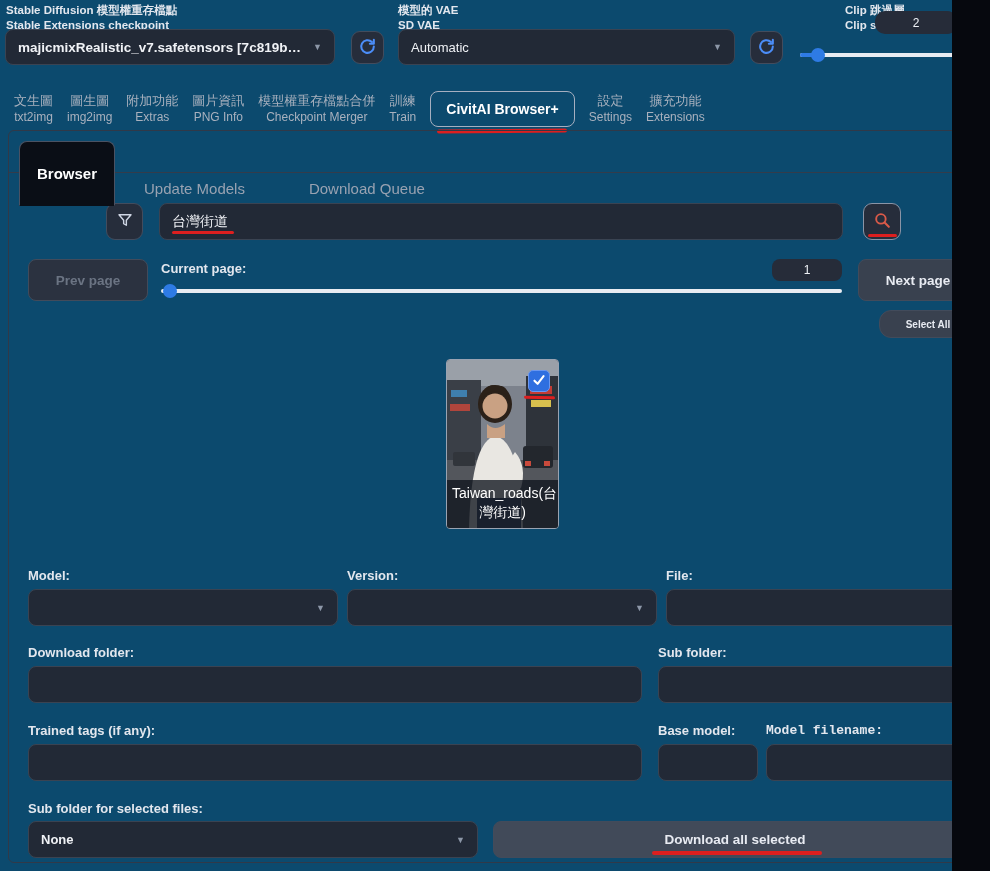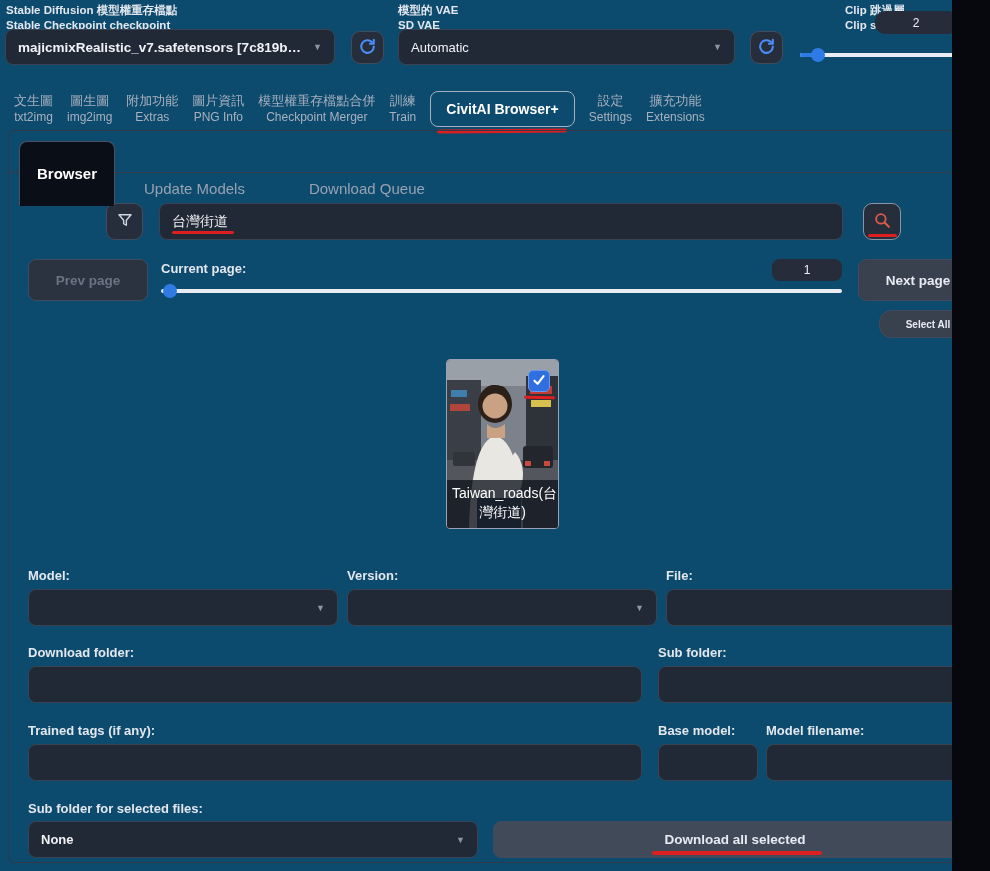--- a/index.html
+++ b/index.html
@@ -73,21 +73,21 @@
   }
   .flabel { font-size:13px; font-weight:700; color:#e3e7ee; }
 </style>
 </head>
 <body>
 
 <div class="screen">
 
   <div class="abs lbl2" style="left:6px; top:3px;">
     <div>Stable Diffusion 模型權重存檔點</div>
-    <div>Stable Checkpoint checkpoint</div>
+    <div>Stable Extensions checkpoint</div>
   </div>
   <div class="abs select" style="left:5px; top:29px; width:330px; height:36px; font-weight:700; font-size:13.5px;">
     <span style="white-space:nowrap; overflow:hidden; text-overflow:ellipsis;">majicmixRealistic_v7.safetensors [7c819b6d13]</span>
     <span class="caret">▼</span>
   </div>
   <div class="abs iconbtn" style="left:351px; top:31px; width:33px; height:33px;">
     <span>
       <svg width="19" height="19" viewBox="0 0 24 24">
           <path d="M20 12a8 8 0 1 1-2.4-5.7" fill="none" stroke="#4b8df8" stroke-width="2.6" stroke-linecap="round"></path>
           <path d="M20 3.5v5h-5" fill="none" stroke="#4b8df8" stroke-width="2.6" stroke-linecap="round" stroke-linejoin="round"></path>
@@ -274,21 +274,21 @@
     <div class="abs flabel" style="left:649px; top:514px;">Sub folder:</div>
     <div class="abs select" style="left:649px; top:535px; width:319px; height:37px;">
       <span></span>
         <span class="caret">▼</span>
     </div>
 
     <div class="abs flabel" style="left:19px; top:592px;">Trained tags (if any):</div>
     <div class="abs tinput" style="left:19px; top:613px; width:614px; height:37px;"></div>
     <div class="abs flabel" style="left:649px; top:592px;">Base model:</div>
     <div class="abs tinput" style="left:649px; top:613px; width:100px; height:37px;"></div>
-    <div class="abs flabel" style="left:757px; top:592px;">Model filename:</div>
+    <div class="abs flabel" style="left:757px; top:592px;font-family:Liberation Mono, monospace;">Model filename:</div>
     <div class="abs tinput" style="left:757px; top:613px; width:211px; height:37px;"></div>
 
     <div class="abs flabel" style="left:19px; top:670px;">Sub folder for selected files:</div>
     <div class="abs select" style="left:19px; top:690px; width:450px; height:37px; font-weight:700;">
       <span>None</span>
       <span class="caret">▼</span>
     </div>
     <div class="abs btn" style="left:484px; top:690px; width:484px; height:37px; background:#414a59; position:absolute;">
       <span>Download all selected</span>
       <div class="anno" style="left:158px; bottom:2px; width:170px; height:4px;"></div>

